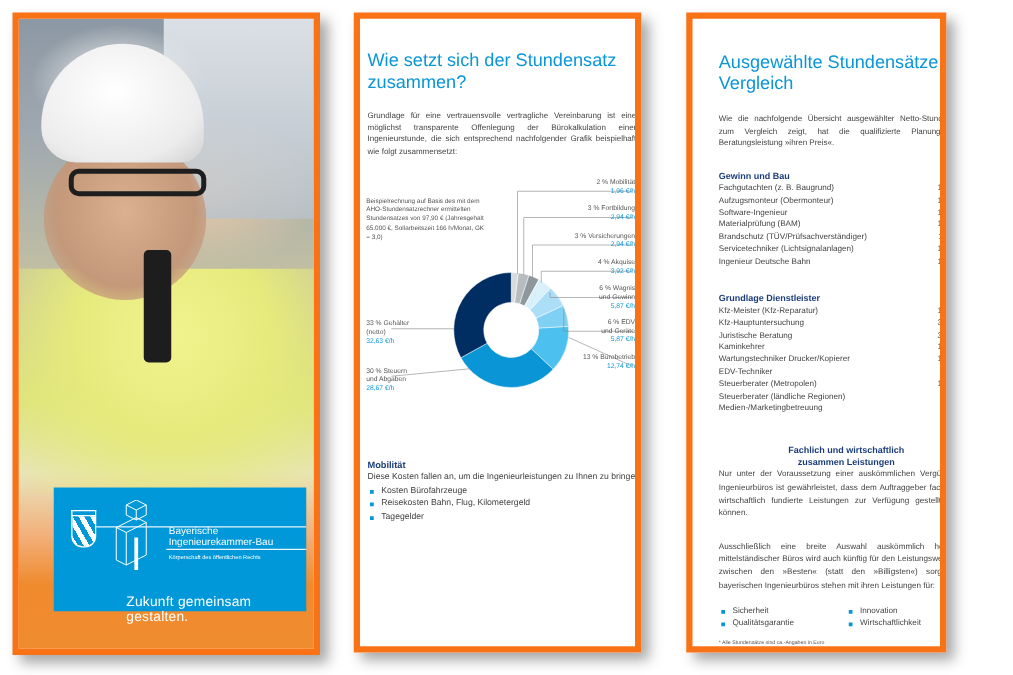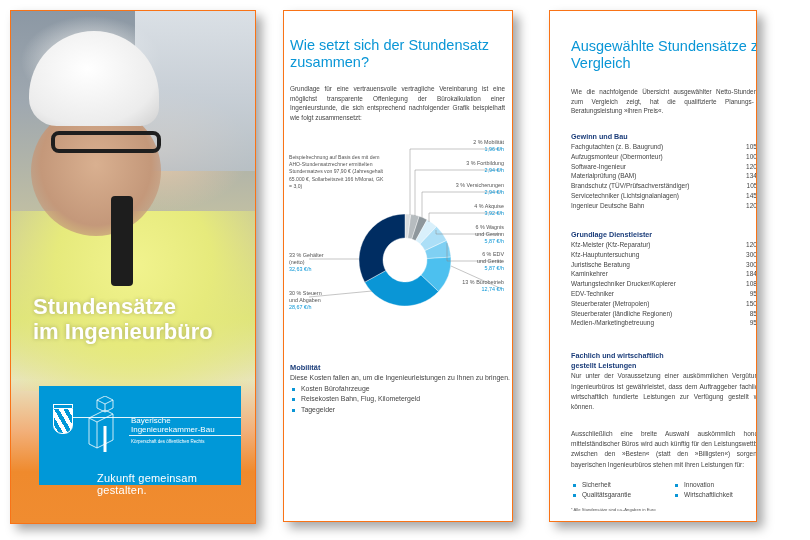--- a/index.html
+++ b/index.html
@@ -1,19 +1,19 @@
 <!DOCTYPE html>
 <html><head>
 <meta charset="utf-8">
 <style>
   * { box-sizing: border-box; margin: 0; padding: 0; }
   html, body { width: 810px; height: 540px; overflow: hidden; background: #ffffff; }
   body { position: relative; font-family: "Liberation Sans", sans-serif; color: #3a3a3a; }
 
-  .panel { position: absolute; background: #fff; border: 1px solid #f97316;
+  .panel { position: absolute; background: #fff; border: 5px solid #f97316;
            box-shadow: 6px 6px 10px rgba(0,0,0,0.35); overflow: hidden; }
 
   
   #cover { left: 10px; top: 10px; width: 246px; height: 514px;
     background:
       radial-gradient(ellipse 90px 60px at 150px 140px, #e8c9a9 0%, rgba(232,201,169,0) 100%),
       radial-gradient(ellipse 70px 45px at 80px 50px, #f6f6f4 0%, rgba(246,246,244,0) 100%),
       linear-gradient(180deg, #8c98a4 0%, #9fa8b0 18%, #c8c4a0 45%, #d9e07a 60%, #e8e4c0 72%, #f2b07a 82%, #ef8a2d 90%, #f08c30 100%);
   }
   #cover .bg-sky { position:absolute; right:0; top:0; width:120px; height:160px;
@@ -66,40 +66,36 @@
 
   
   #right { left: 549px; top: 10px; width: 208px; height: 512px; }
   #right .h-blue { position:absolute; left:21px; top:27px; width:210px; }
   #right .intro { position:absolute; left:21px; top:76px; width:204px; font-size:6.4px; line-height:9.6px; text-align: justify; color:#444; }
   .rate-sec { position:absolute; left:21px; width:204px; font-size:6.5px; line-height:9.8px; color:#444; }
   .rate-sec h4 { color:#1b3d7a; font-size:7.2px; font-weight:bold; line-height:10px; }
   .rate-row { display:flex; justify-content:space-between; }
   .rate-row .rv { width:36px; text-align:right; }
   .para { position:absolute; left:21px; width:204px; font-size:6.5px; line-height:10.2px; color:#444; text-align: justify; }
-  .para h4 { color:#1b3d7a; font-size:7.2px; font-weight:bold; line-height:10.2px; text-align:left; }
+  .para h4 { color:#1b3d7a; font-size:7.2px; font-weight:bold; line-height:10.2px; text-align:center; }
   .twocol { position:absolute; left:21px; width:204px; display:grid; grid-template-columns: 1fr 1fr; font-size:6.5px; line-height:10.2px; color:#444; }
   .twocol span { position:relative; padding-left:11px; }
   .twocol span::before { content:""; position:absolute; left:2px; top:4px; width:3px; height:3px; background:#0a96d6; }
   .footnote { position:absolute; left:21px; top:464px; font-size:4.2px; color:#555; }
 </style>
 </head>
 <body>
 
 <div class="panel" id="cover">
   <div class="bg-sky"></div>
   <div class="jacket"></div>
   <div class="face"></div>
   <div class="helmet"></div>
   <div class="glasses"></div>
   <div class="radio"></div>
-  <div class="title">
-    <div>Stundensätze</div>
-    <div>im Ingenieurbüro</div>
-  </div>
   <div class="brandbox">
     <div class="brand-line"></div>
     <div class="brand-line2"></div>
     <div class="crest-top"></div>
     <div class="crest"></div>
     <svg class="cube-logo" width="50" height="60" viewBox="0 0 50 60">
       <g fill="none" stroke="#ffffff" stroke-width="0.8">
         <path d="M18 4 L26 0 L34 4 L26 8 Z"></path>
         <path d="M18 4 L18 12 L26 16 L26 8"></path>
         <path d="M26 16 L34 12 L34 4"></path>
@@ -241,21 +237,21 @@
           <span class="rv">85 – 225</span>
         </div>
         <div class="rate-row">
           <span>Medien-/Marketingbetreuung</span>
           <span class="rv">95 – 350</span>
         </div>
       </div>
   </div>
 
   <div class="para" style="top:340px">
-    <h4><span>Fachlich und wirtschaftlich</span><br><span>gestellt Leistungen</span></h4>
+    <h4><span>Fachlich und wirtschaftlich</span><br><span>zusammen Leistungen</span></h4>
     <p>Nur unter der Voraussetzung einer auskömmlichen Vergütung der Ingenieurbüros ist gewährleistet, dass dem Auftraggeber fachlich und wirtschaftlich fundierte Leistungen zur Verfügung gestellt werden können.</p>
   </div>
   <div class="para" style="top:418px">Ausschließlich eine breite Auswahl auskömmlich honorierter mittelständischer Büros wird auch künftig für den Leistungswettbewerb zwischen den »Besten« (statt den »Billigsten«) sorgen. Die bayerischen Ingenieurbüros stehen mit ihren Leistungen für:</div>
   <div class="twocol" style="top:469px">
     <span>Sicherheit</span>
     <span>Innovation</span>
     <span>Qualitätsgarantie</span>
     <span>Wirtschaftlichkeit</span>
   </div>
   <div class="footnote" style="top:496px">* Alle Stundensätze sind ca.-Angaben in Euro</div>

